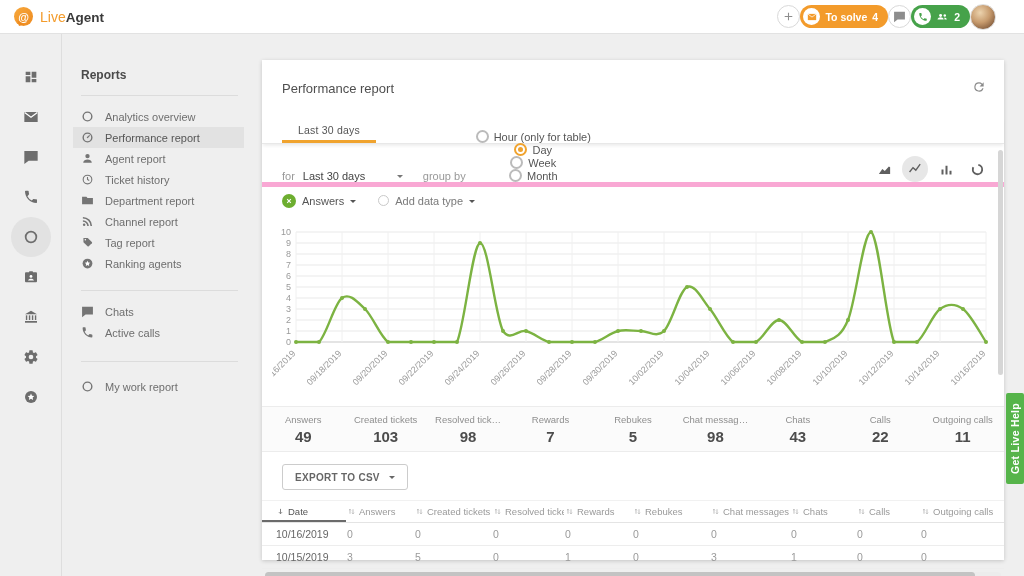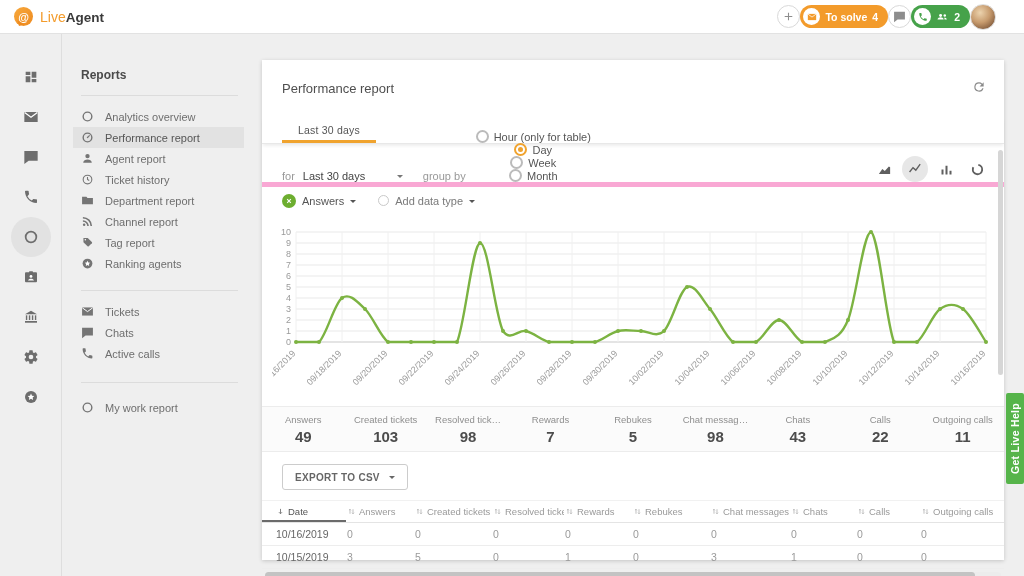--- a/index.html
+++ b/index.html
@@ -322,29 +322,20 @@
             <svg viewBox="0 0 24 24" fill="currentColor">
               <circle cx="12" cy="12" r="9"></circle>
               <path fill="#fff" d="M12 6.8l1.5 3.2 3.5.5-2.5 2.4.6 3.5-3.1-1.6-3.1 1.6.6-3.5-2.5-2.4 3.5-.5z"></path>
             </svg>
           </span>
           <span>Ranking agents</span>
         </div>
       </div>
     <div class="panel-divider" style="margin-top:16px;"></div>
     <div id="menu-secondary">
-        <div class="menu-item">
-          <span class="ico">
-            <svg viewBox="0 0 24 24" fill="currentColor">
-              <path d="M2 4.5h20v15H2z"></path>
-              <path d="M2.5 5.2l9.5 7 9.5-7" fill="none" stroke="#fff" stroke-width="1.8"></path>
-            </svg>
-          </span>
-          <span>Tickets</span>
-        </div>
         <div class="menu-item">
           <span class="ico">
             <svg viewBox="0 0 24 24" fill="currentColor">
               <path d="M2 3h20v14.5H8.5L2 22.5z"></path>
             </svg>
           </span>
           <span>Chats</span>
         </div>
         <div class="menu-item">
           <span class="ico">

